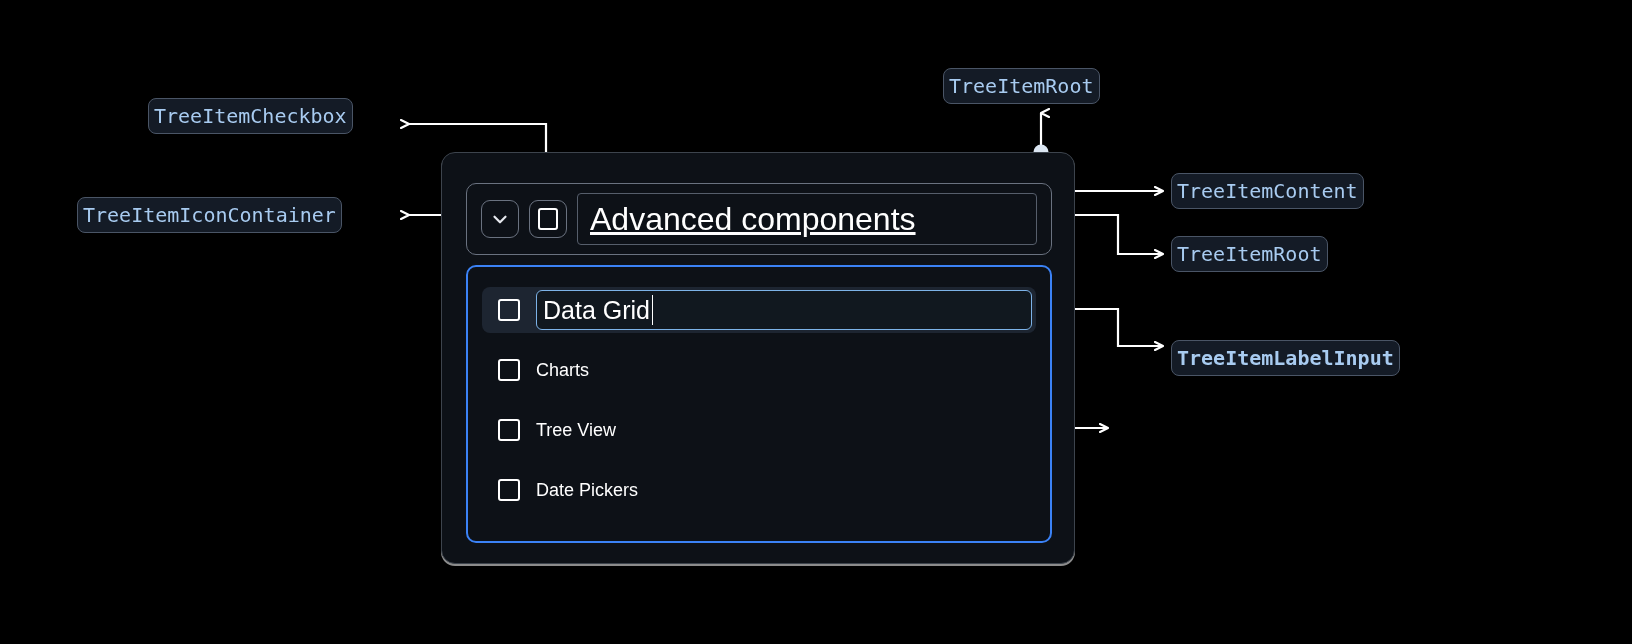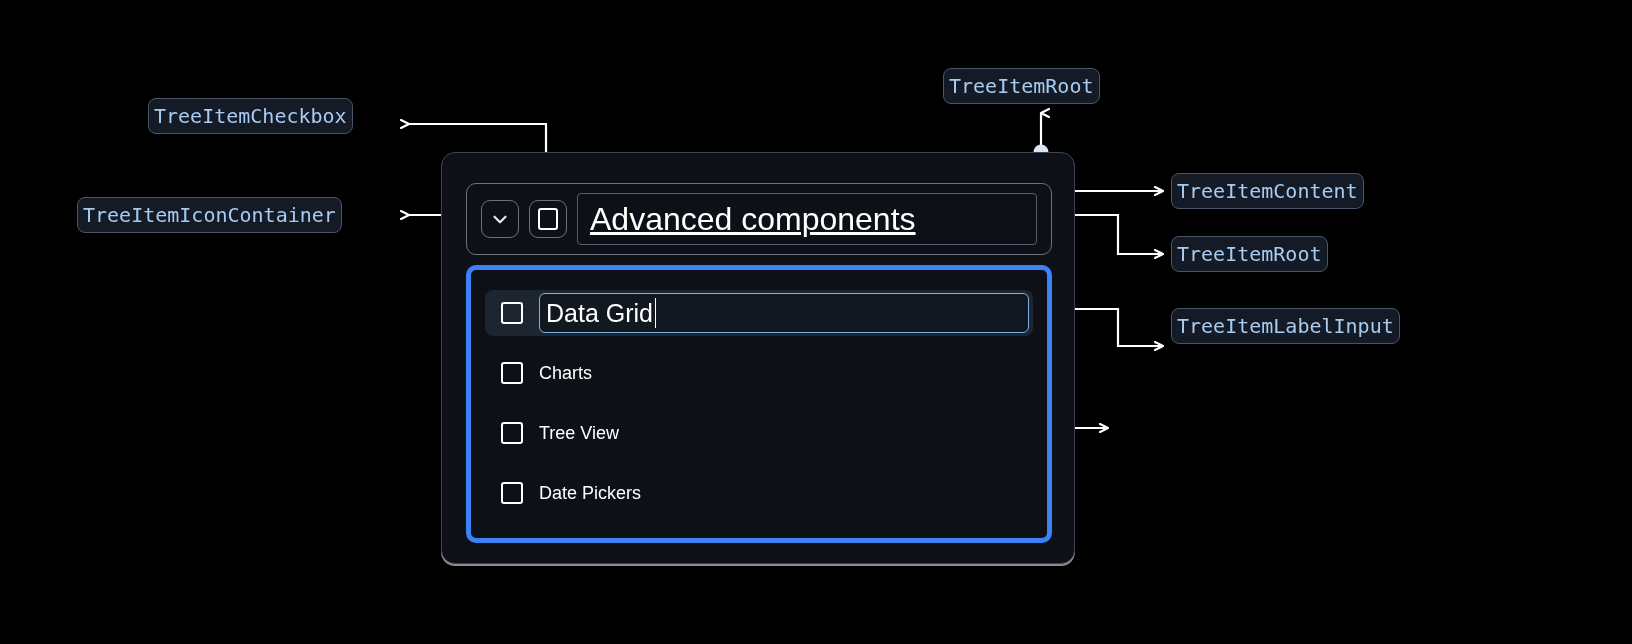--- a/index.html
+++ b/index.html
@@ -88,21 +88,21 @@
     text-decoration:underline;
   }
 
   
   .group-box{
     position:absolute;
     left:24px;top:112px;
     width:586px;height:278px;
     box-sizing:border-box;
     background:#0d1117;
-    border:5px solid #3b82f6;
+    border:2px solid #3b82f6;
     border-radius:10px;
     padding-top:20px;
   }
   .tree-row{
     position:relative;
     display:flex;align-items:center;
     height:46px;
     margin:0 14px 14px 14px;
     padding-left:16px;
     border-radius:8px;
@@ -184,21 +184,21 @@
   <div class="chip" style="left:148px;top:98px;">TreeItemCheckbox</div>
 
   <div class="chip" style="left:77px;top:197px;">TreeItemIconContainer</div>
 
   <div class="chip" style="left:943px;top:68px;">TreeItemRoot</div>
 
   <div class="chip" style="left:1171px;top:173px;text-align:center;">TreeItemContent</div>
 
   <div class="chip" style="left:1171px;top:236px;">TreeItemRoot</div>
 
-  <div class="chip" style="left:1171px;top:308px;">TreeItemLabelInput</div>
+  <div class="chip" style="left:1171px;top:340px;font-weight:bold;">TreeItemLabelInput</div>
 
 
   <div class="root-card">
 
     <div class="content-box">
 
       <div class="icon-container">
         <svg class="chev" width="22" height="22" viewBox="0 0 24 24">
           <path d="M6 9.5 L12 15.5 L18 9.5" fill="none" stroke="#e6e9ee" stroke-width="2.4" stroke-linecap="round" stroke-linejoin="round"></path>
         </svg>

